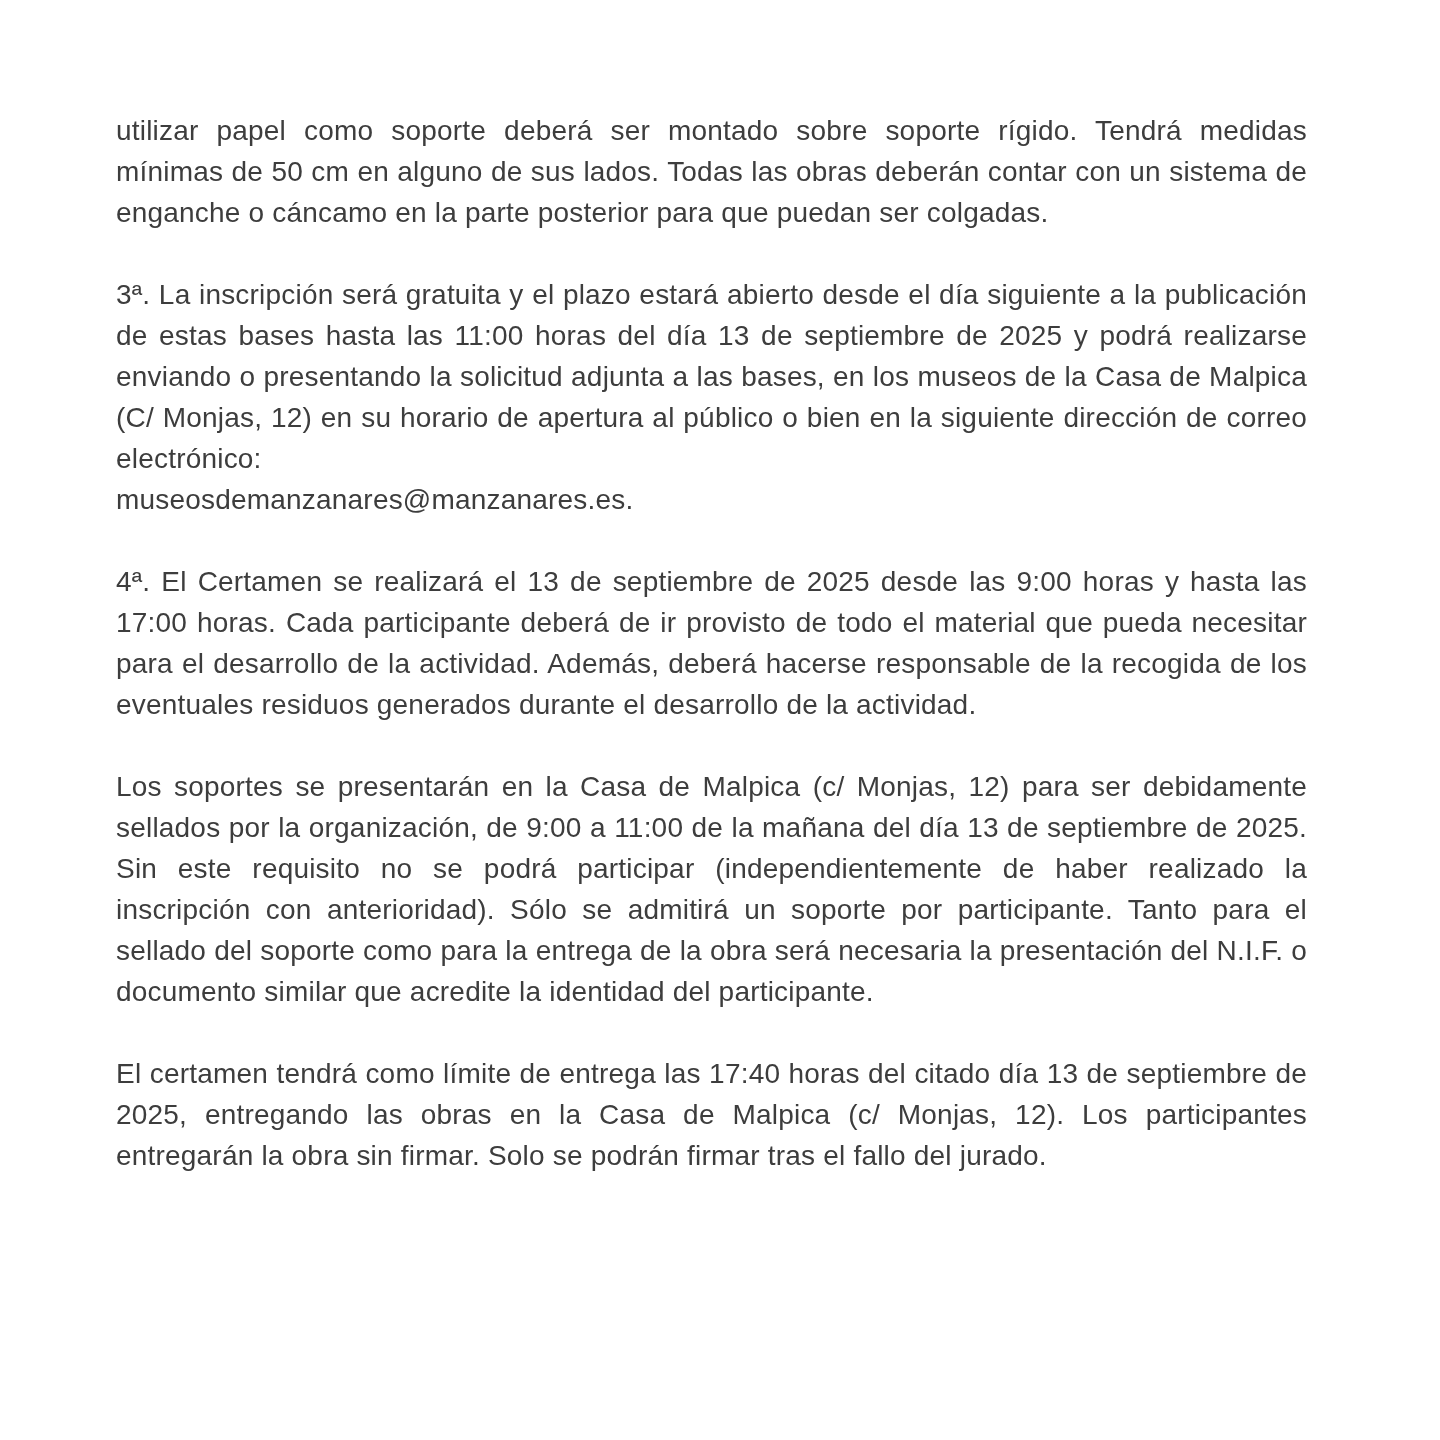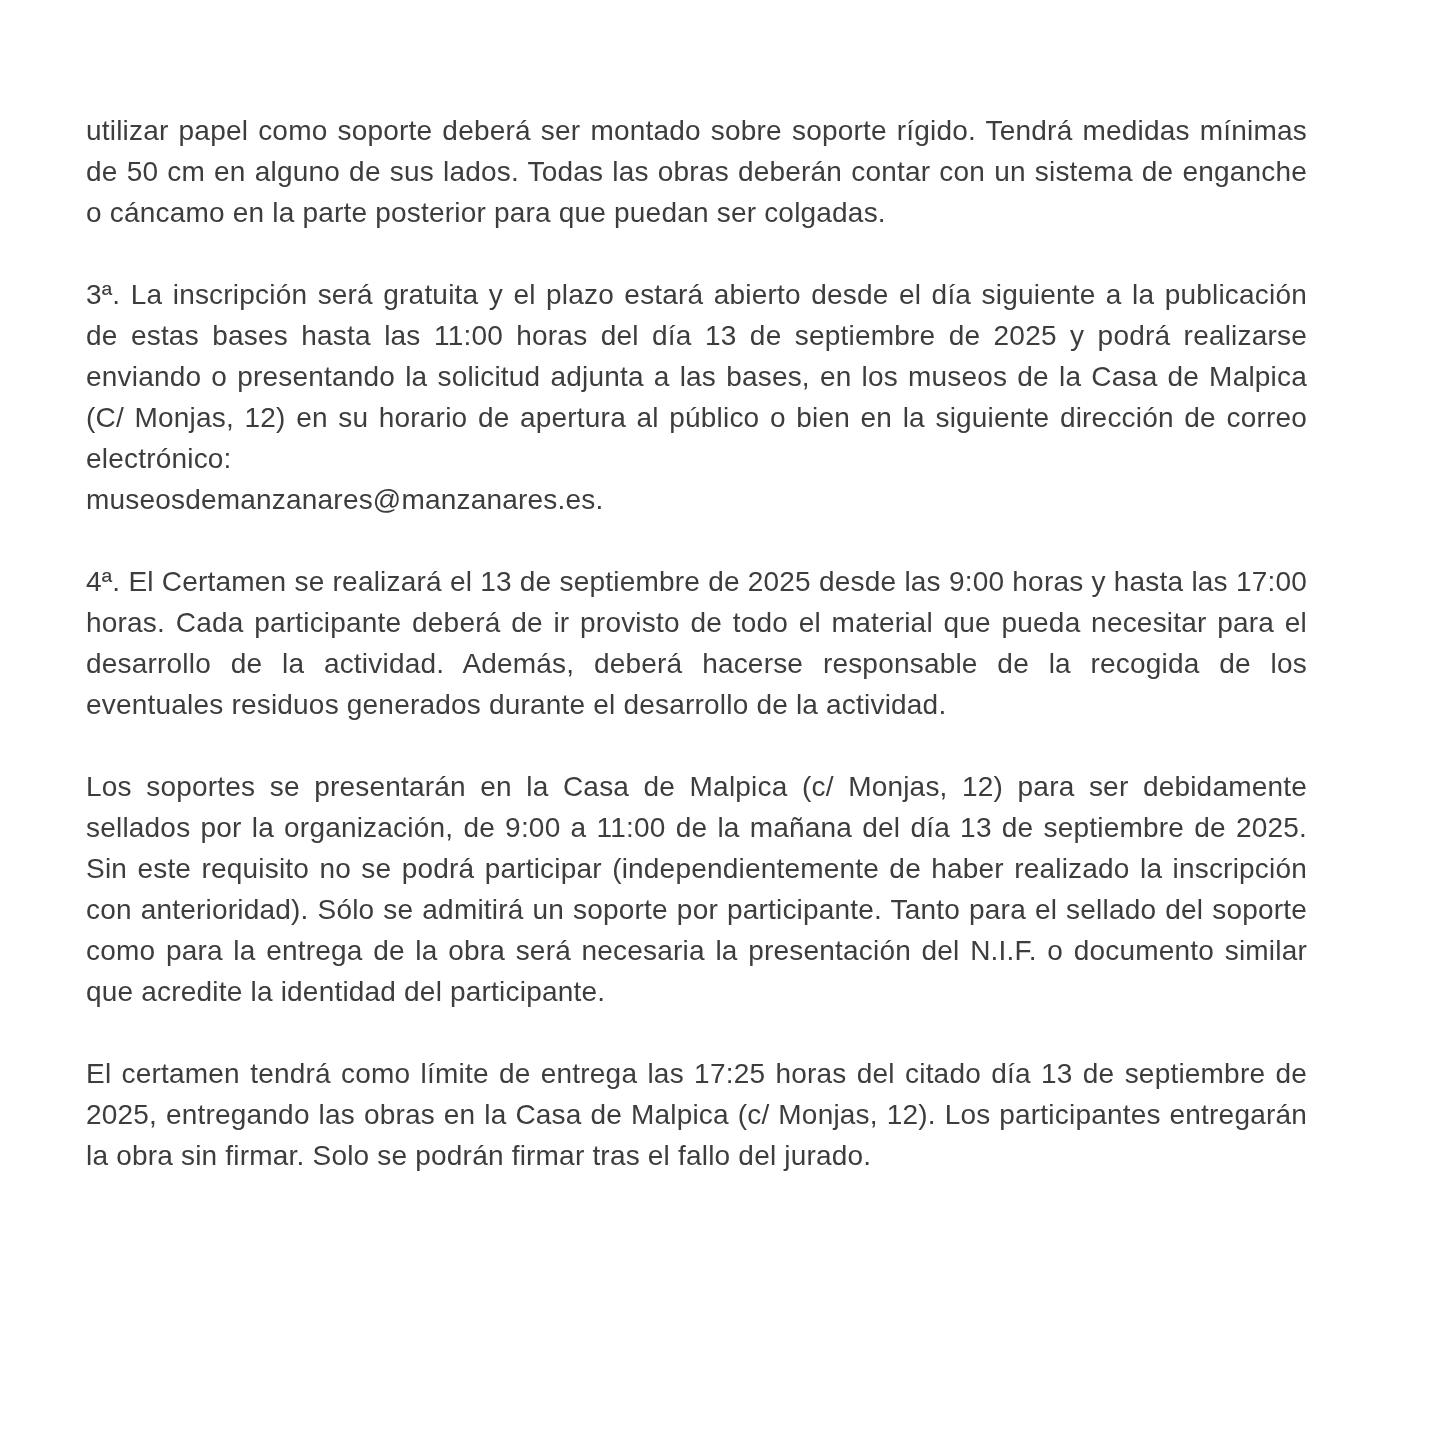--- a/index.html
+++ b/index.html
@@ -7,21 +7,21 @@
     padding: 0;
     background: #ffffff;
     width: 1440px;
     height: 1440px;
     overflow: hidden;
   }
   .page {
     box-sizing: border-box;
     width: 1440px;
     height: 1440px;
-    padding: 110px 133px 0 86px;
+    padding: 110px 133px 0 116px;
     background: #ffffff;
   }
   .para {
     margin: 0 0 41px 0;
     font-family: "Liberation Sans", sans-serif;
     font-weight: 300;
     font-size: 28px;
     line-height: 41px;
     letter-spacing: 0.2px;
     color: #3d3d3d;
@@ -31,14 +31,14 @@
 </style>
 </head>
 <body>
 
 <div class="page">
   <p class="para">utilizar papel como soporte deberá ser montado sobre soporte rígido. Tendrá medidas mínimas de 50 cm en alguno de sus lados. Todas las obras deberán contar con un sistema de enganche o cáncamo en la parte posterior para que puedan ser colgadas.</p>
   <p class="para">3ª. La inscripción será gratuita y el plazo estará abierto desde el día siguiente a la publicación de estas bases hasta las 11:00 horas del día 13 de septiembre de 2025 y podrá realizarse enviando o presentando la solicitud adjunta a las bases, en los museos de la Casa de Malpica (C/ Monjas, 12) en su horario de apertura al público o bien en la siguiente dirección de correo electrónico:
 museosdemanzanares@manzanares.es.</p>
   <p class="para">4ª. El Certamen se realizará el 13 de septiembre de 2025 desde las 9:00 horas y hasta las 17:00 horas. Cada participante deberá de ir provisto de todo el material que pueda necesitar para el desarrollo de la actividad. Además, deberá hacerse responsable de la recogida de los eventuales residuos generados durante el desarrollo de la actividad.</p>
   <p class="para">Los soportes se presentarán en la Casa de Malpica (c/ Monjas, 12) para ser debidamente sellados por la organización, de 9:00 a 11:00 de la mañana del día 13 de septiembre de 2025. Sin este requisito no se podrá participar (independientemente de haber realizado la inscripción con anterioridad). Sólo se admitirá un soporte por participante. Tanto para el sellado del soporte como para la entrega de la obra será necesaria la presentación del N.I.F. o documento similar que acredite la identidad del participante.</p>
-  <p class="para">El certamen tendrá como límite de entrega las 17:25 horas del citado día 13 de septiembre de 2025, entregando las obras en la Casa de Malpica (c/ Monjas, 12). Los participantes entregarán la obra sin firmar. Solo se podrán firmar tras el fallo del jurado.</p>
+  <p class="para">El certamen tendrá como límite de entrega las 17:40 horas del citado día 13 de septiembre de 2025, entregando las obras en la Casa de Malpica (c/ Monjas, 12). Los participantes entregarán la obra sin firmar. Solo se podrán firmar tras el fallo del jurado.</p>
 </div>
 
 </body></html>

